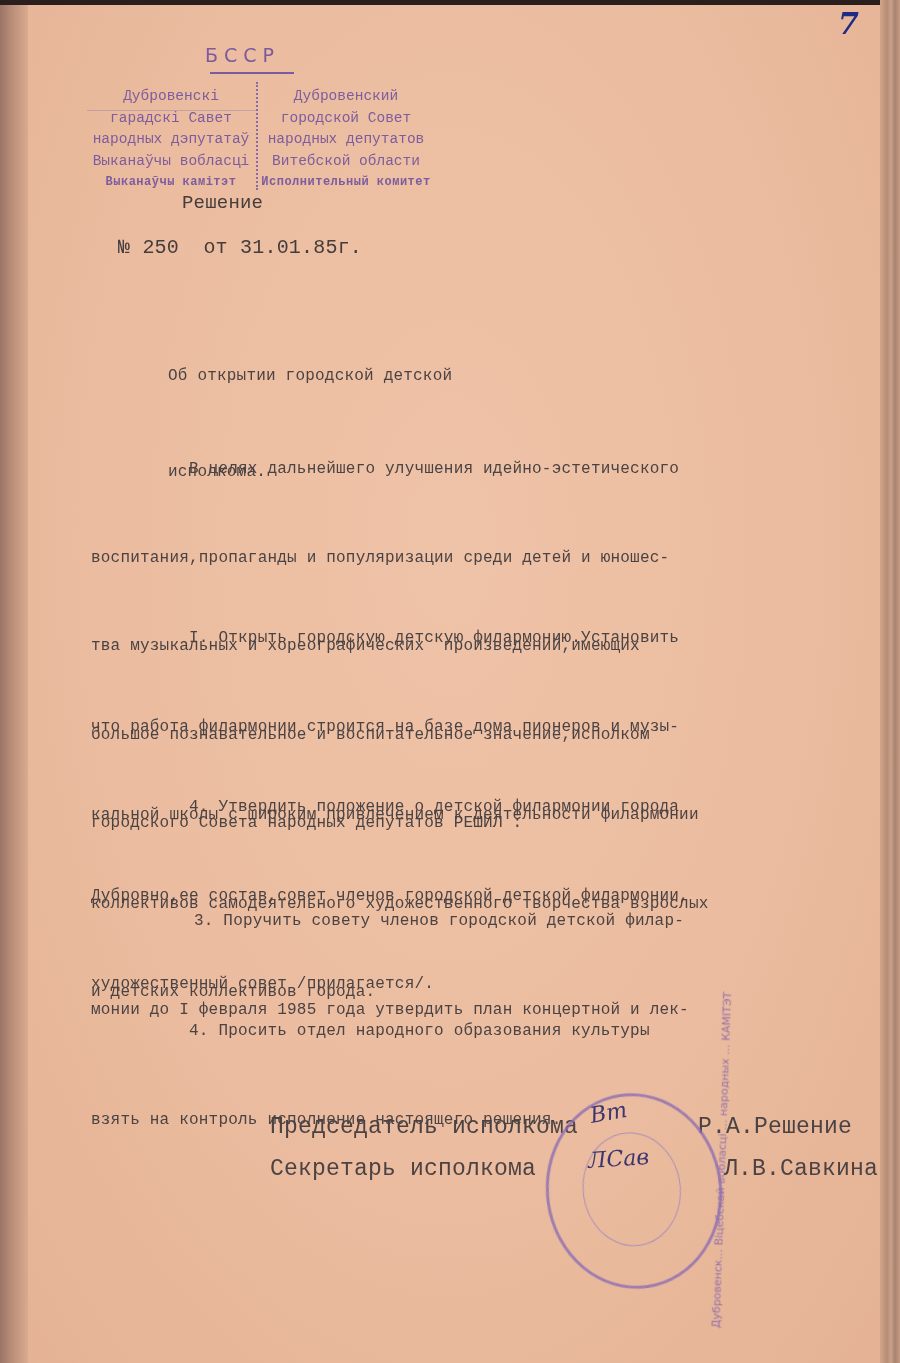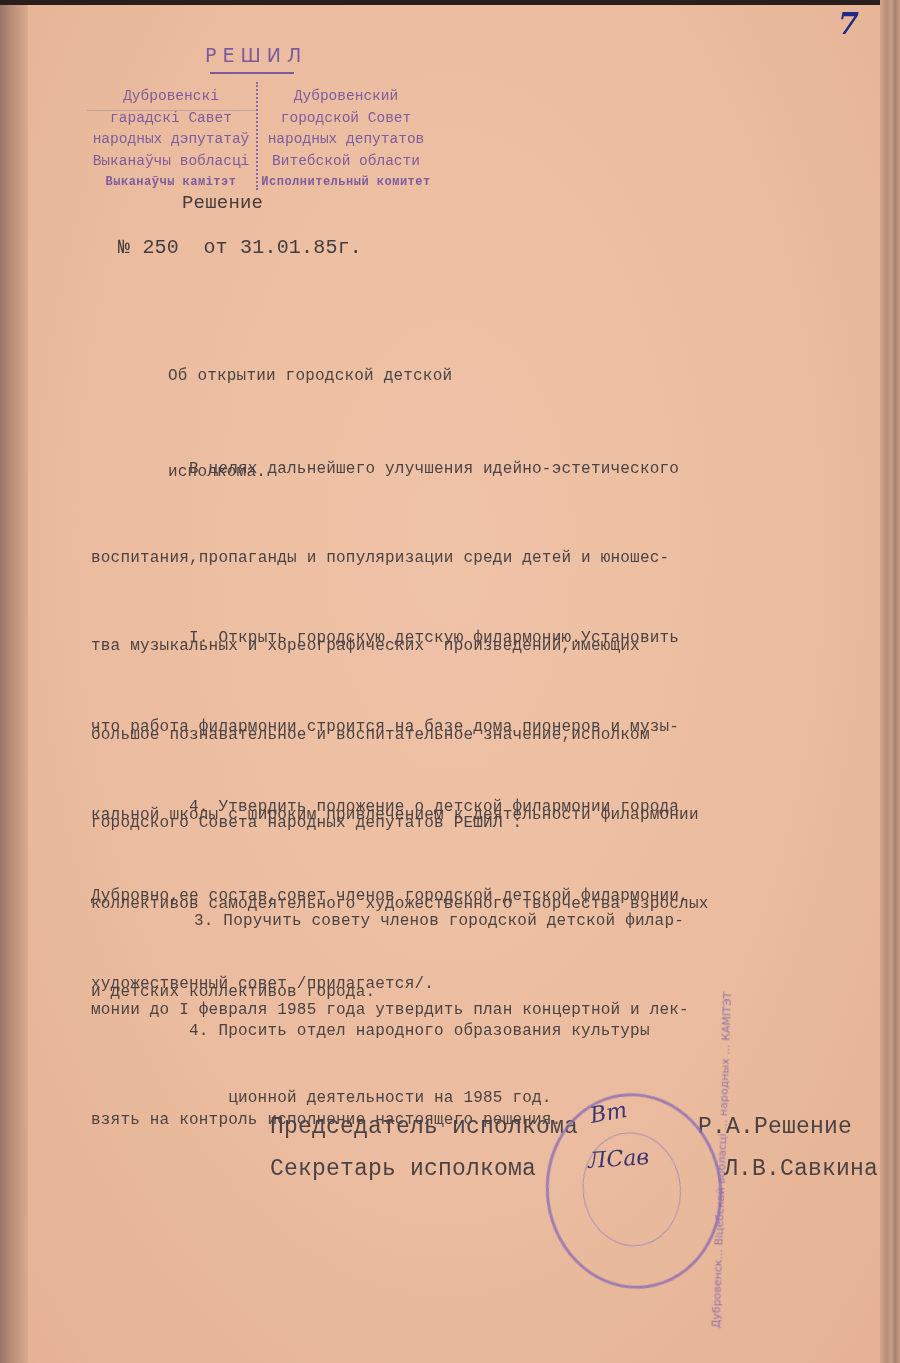--- a/index.html
+++ b/index.html
@@ -66,21 +66,21 @@
 </head>
 <body>
 
 <div class="page">
   <div class="top-edge"></div>
   <div class="left-shadow"></div>
   <div class="right-edge"></div>
 
   <div class="page-number">7</div>
 
-  <div class="stamp stamp-title">РЕШИЛ</div>
+  <div class="stamp stamp-title">БССР</div>
   <div class="stamp-underline"></div>
   <div class="stamp-box"></div>
   <div class="stamp-divider"></div>
   <div class="stamp-col left">
     <div>Дубровенскі</div>
     <div>гарадскі Савет</div>
     <div>народных дэпутатаў</div>
     <div>Выканаўчы вобласці</div>
     <div class="bold">Выканаўчы камітэт</div>
   </div>
@@ -118,21 +118,20 @@
 
   <div class="typed para" style="top:734px;">
     <div>          4. Утвердить положение о детской филармонии города</div>
     <div>Дубровно,ее состав,совет членов городской детской филармонии,</div>
     <div>художественный совет /прилагается/.</div>
   </div>
 
   <div class="typed para" style="top:848px;text-align:center;">
     <div>          3. Поручить совету членов городской детской филар-</div>
     <div>монии до I февраля 1985 года утвердить план концертной и лек-</div>
-    <div>ционной деятельности на 1985 год.</div>
   </div>
 
   <div class="typed para" style="top:958px;">
     <div>          4. Просить отдел народного образования культуры</div>
     <div>взять на контроль исполнение настоящего решения.</div>
   </div>
 
   <div class="typed sig" style="left:270px; top:1114px;">Председатель исполкома</div>
   <div class="typed sig" style="left:698px; top:1114px;">Р.А.Решение</div>
   <div class="typed sig" style="left:270px; top:1156px;">Секретарь исполкома</div>

